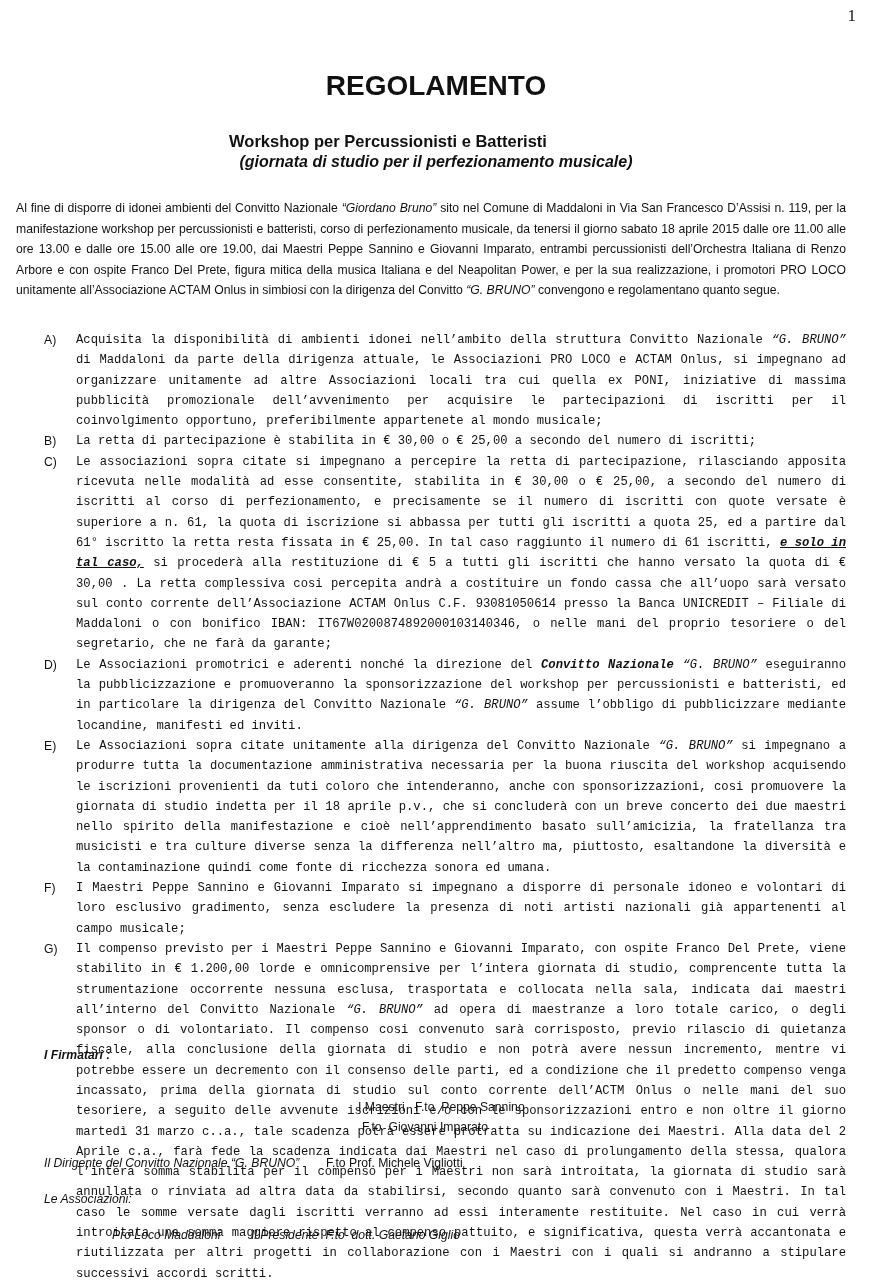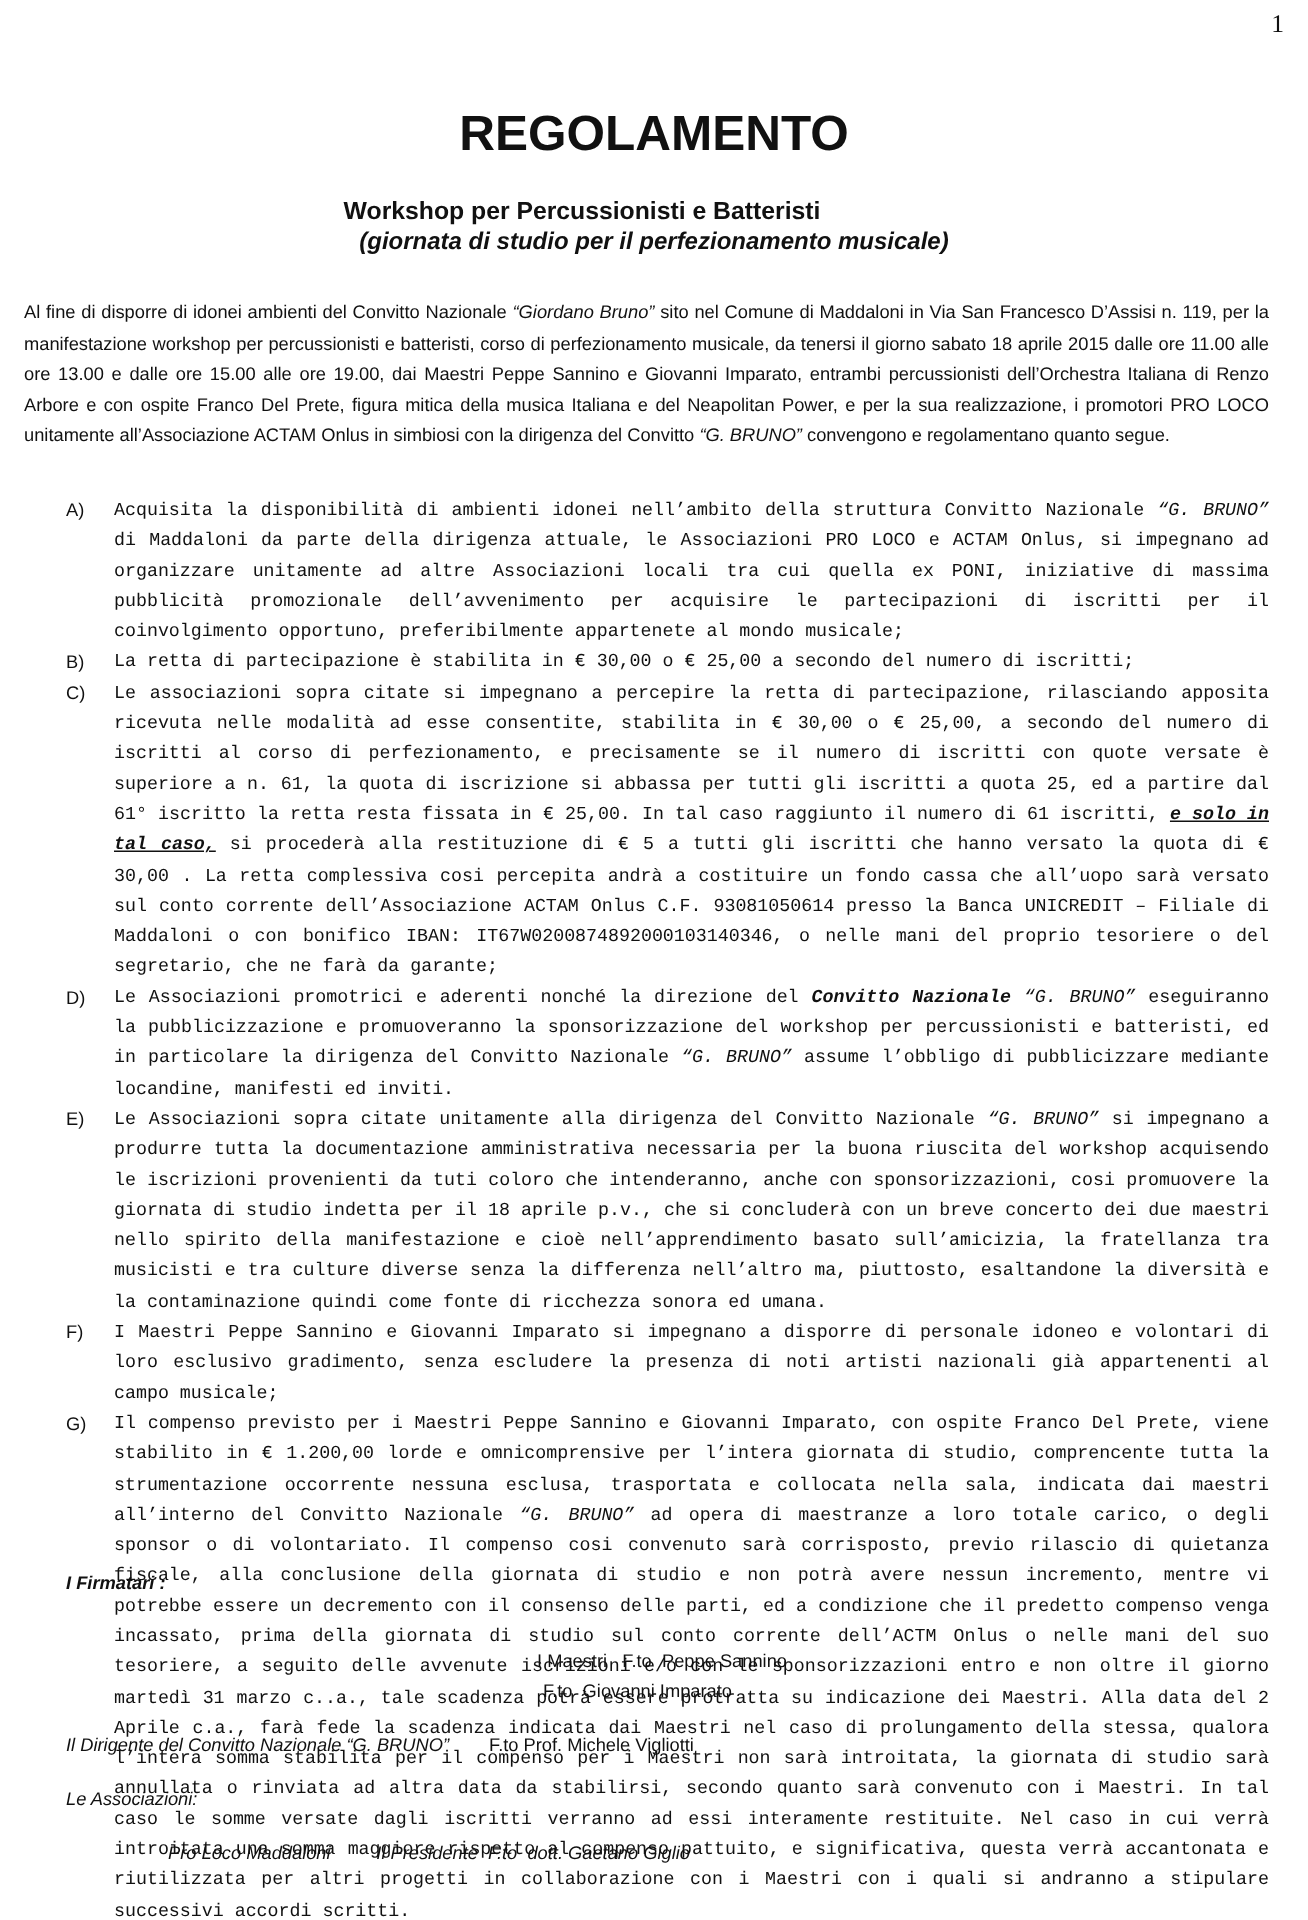--- a/index.html
+++ b/index.html
@@ -1,21 +1,21 @@
 <!DOCTYPE html>
 <html><head>
 <meta charset="utf-8">
 <style>
   html, body { margin: 0; padding: 0; background: #ffffff; }
   body {
     width: 872px; height: 1280px; position: relative; overflow: hidden;
     font-family: "Liberation Sans", sans-serif; color: #111;
   }
   .page-num { position: absolute; top: 6px; right: 16px; font-family: "Liberation Serif", serif; font-size: 17px; }
-  .title { position: absolute; top: 70px; left: 0; width: 872px; text-align: center; font-weight: bold; font-size: 33px; letter-spacing: 0px; }
+  .title { position: absolute; top: 70px; left: 0; width: 872px; text-align: center; font-weight: bold; font-size: 28px; letter-spacing: 0px; }
   .subtitle { position: absolute; top: 132px; left: 0; width: 776px; text-align: center; font-weight: bold; font-size: 16.5px; }
   .subtitle2 { position: absolute; top: 153px; left: 0; width: 872px; text-align: center; font-weight: bold; font-style: italic; font-size: 16px; }
   .intro { position: absolute; top: 198px; left: 16px; width: 830px; font-size: 12.2px; line-height: 20.5px; text-align: justify; }
   .items { position: absolute; top: 330px; left: 44px; width: 802px; font-size: 12.2px; line-height: 20.3px; }
   .item { display: flex; }
   .item .lbl { width: 32px; flex: 0 0 32px; }
   .item .txt { flex: 1; text-align: justify; font-family: Liberation Mono, monospace; }
   .it { font-style: italic; }
   .bi { font-weight: bold; font-style: italic; }
   .biu { font-weight: bold; font-style: italic; text-decoration: underline; margin-top: 20px; }

